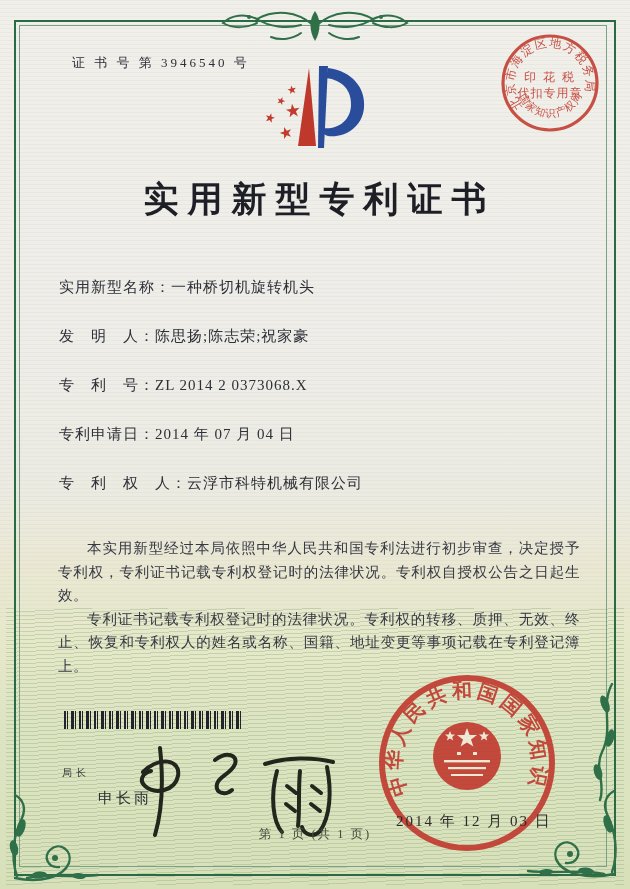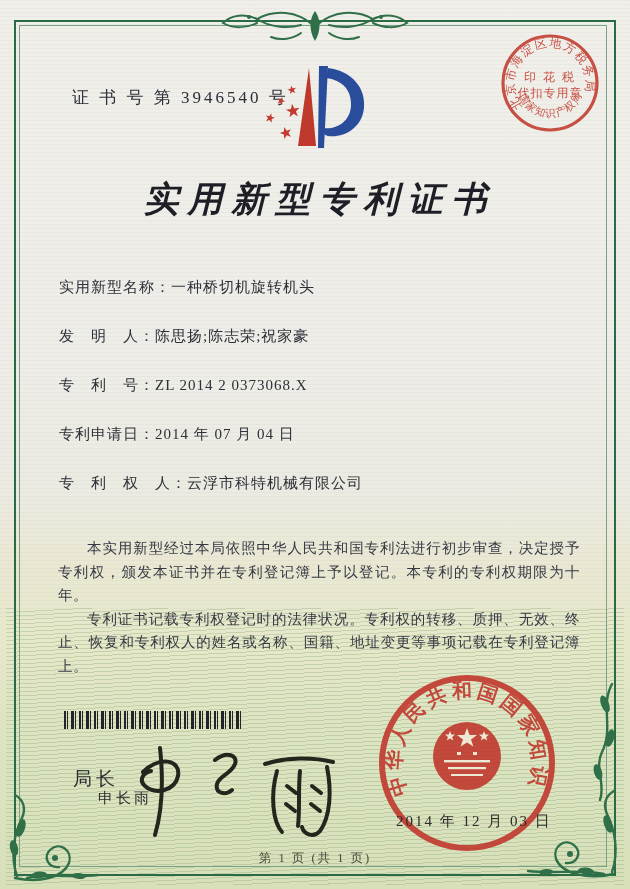--- a/index.html
+++ b/index.html
@@ -24,59 +24,58 @@
   }
   .frame-outer{
     position:absolute;left:14px;top:20px;width:598px;height:852px;
     border:2px solid #2a6a44;
   }
   .frame-inner{
     position:absolute;left:19px;top:25px;width:586px;height:840px;
     border:1px solid #7aa287;
   }
   .cert-no{
-    position:absolute;left:72px;top:86px;
-    font-size:17px;letter-spacing:3px;color:#2c2e38;
+    position:absolute;left:72px;top:54px;
+    font-size:13px;letter-spacing:3px;color:#2c2e38;
   }
   .logo{position:absolute;left:252px;top:54px;}
   .stamp{position:absolute;left:498px;top:31px;}
   .title{
     position:absolute;left:0;right:0;top:176px;text-align:center;
     font-size:35px;font-weight:bold;letter-spacing:9px;color:#1d1e26;
     text-indent:9px;
-    font-style:italic;
   }
   .fields{position:absolute;left:59px;top:266px;right:52px;margin-top:10px;}
   .field-row{height:22px;line-height:22px;margin-bottom:27px;font-size:15px;color:#2e3038;white-space:nowrap;}
   .field-label{letter-spacing:1px;}
   .field-value{letter-spacing:1px;}
   .body-text{
     position:absolute;left:58px;right:50px;top:537px;
     font-size:14.5px;line-height:23.5px;color:#363943;
     text-align:justify;letter-spacing:.5px;
   }
   .body-text p{margin:0;text-indent:2em;}
   .barcode{
     position:absolute;left:64px;top:711px;width:178px;height:18px;
     background:repeating-linear-gradient(90deg,
       #23232a 0 2px, rgba(0,0,0,0) 2px 3px,
       #23232a 3px 4px, rgba(0,0,0,0) 4px 7px,
       #23232a 7px 10px, rgba(0,0,0,0) 10px 11px,
       #23232a 11px 12px, rgba(0,0,0,0) 12px 15px);
   }
-  .bureau-title{position:absolute;left:73px;top:766px;font-size:19px;letter-spacing:4px;color:#2a2c31;}
+  .bureau-title{position:absolute;left:62px;top:766px;font-size:10px;letter-spacing:4px;color:#2a2c31;}
   .bureau-name{position:absolute;left:62px;top:789px;font-size:15px;letter-spacing:3px;color:#2a2c31;margin-left:36px;}
   .signature{position:absolute;left:115px;top:738px;}
   .seal{position:absolute;left:372px;top:668px;}
   .seal-date{
     position:absolute;left:396px;top:812px;
     font-size:15px;letter-spacing:2px;color:#2e2b2b;
   }
   .footer{
-    position:absolute;left:0;right:0;top:850px;text-align:center;
+    position:absolute;left:0;right:0;top:826px;text-align:center;
     font-size:12.5px;letter-spacing:2px;color:#45483c;
   }
   .orn{position:absolute;}
   .orn-top{left:205px;top:3px;}
   .orn-bl{left:5px;top:786px;}
   .orn-br{left:508px;top:676px;}
   svg text{font-family:"Liberation Serif","DejaVu Serif",serif;}
 </style>
 </head>
 <body>
@@ -178,21 +177,21 @@
     </div>
     <div class="field-row">
       <span class="field-label">专利申请日：</span><span class="field-value">2014 年 07 月 04 日</span>
     </div>
     <div class="field-row">
       <span class="field-label">专　利　权　人：</span><span class="field-value">云浮市科特机械有限公司</span>
     </div>
   </div>
 
   <div class="body-text">
-    <p>本实用新型经过本局依照中华人民共和国专利法进行初步审查，决定授予专利权，颁发本证书并在专利登记簿上予以登记。本专利的专利权期限为十年。</p>
+    <p>本实用新型经过本局依照中华人民共和国专利法进行初步审查，决定授予专利权，专利证书记载专利权登记时的法律状况。专利权自授权公告之日起生效。</p>
     <p>专利证书记载专利权登记时的法律状况。专利权的转移、质押、无效、终止、恢复和专利权人的姓名或名称、国籍、地址变更等事项记载在专利登记簿上。</p>
   </div>
 
   <div class="barcode"></div>
 
   <div class="bureau-title">局长</div>
   <div class="bureau-name">申长雨</div>
 
   <svg class="signature" width="260" height="105" viewBox="0 0 260 105">
     <g stroke="#23261c" stroke-width="4" fill="none" stroke-linecap="round" stroke-linejoin="round">

